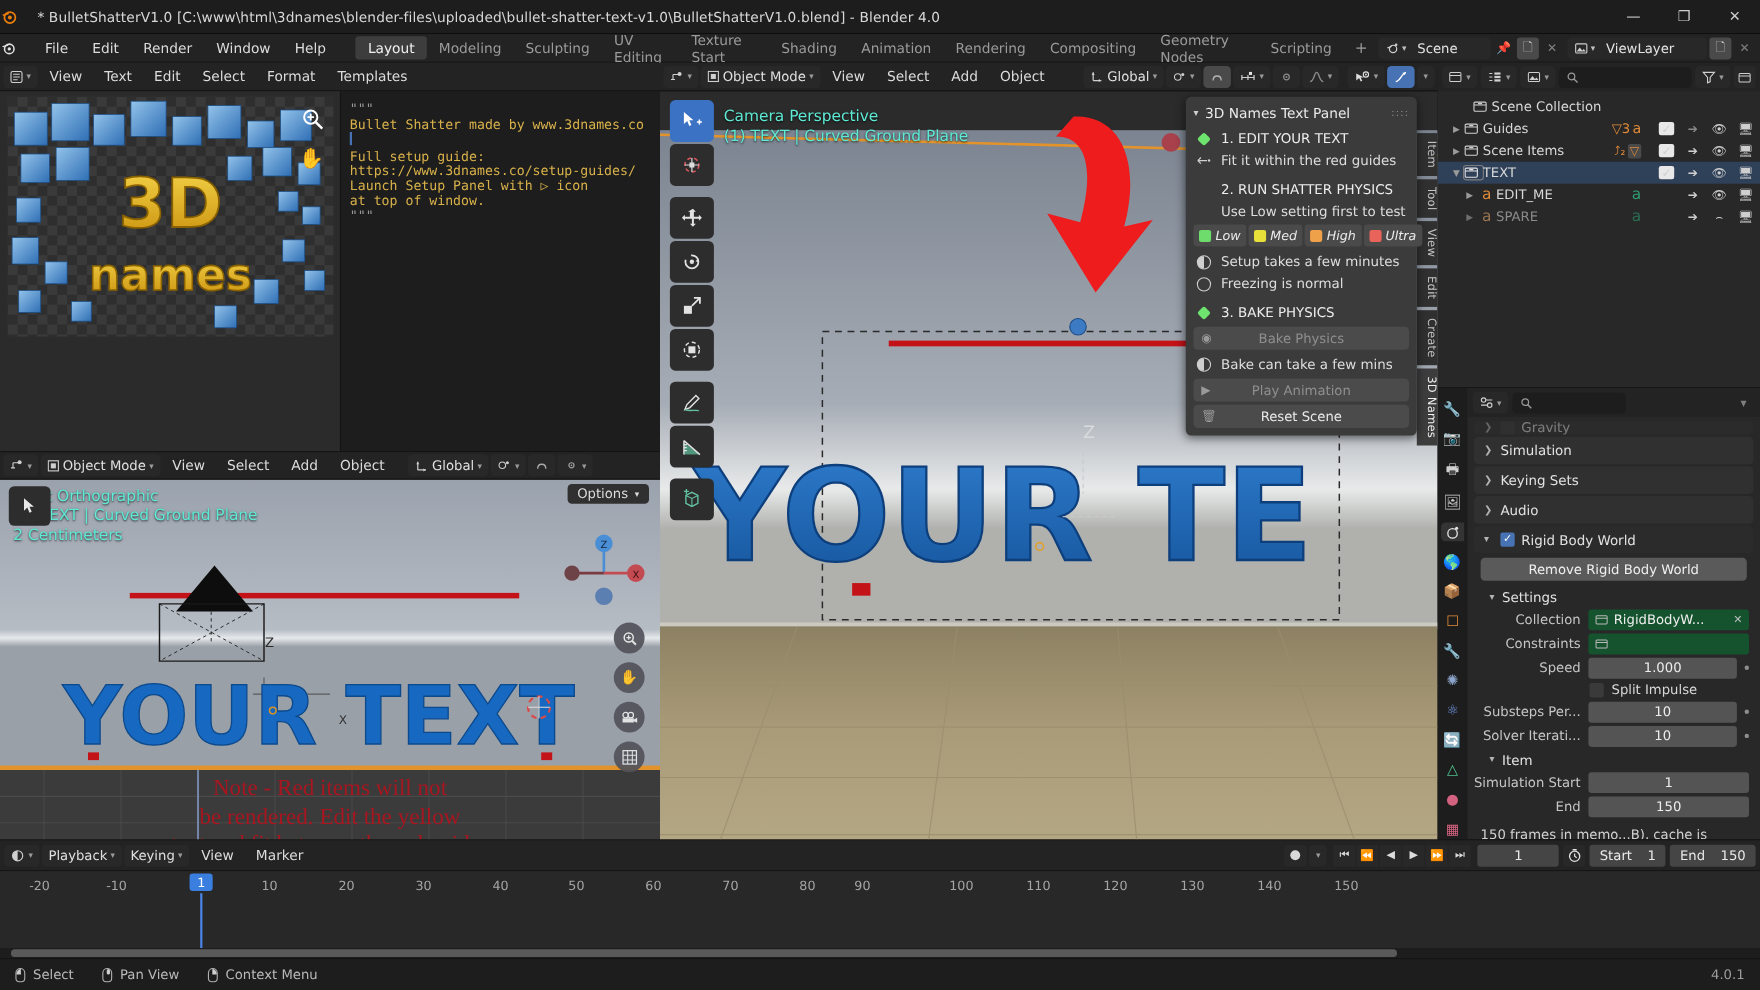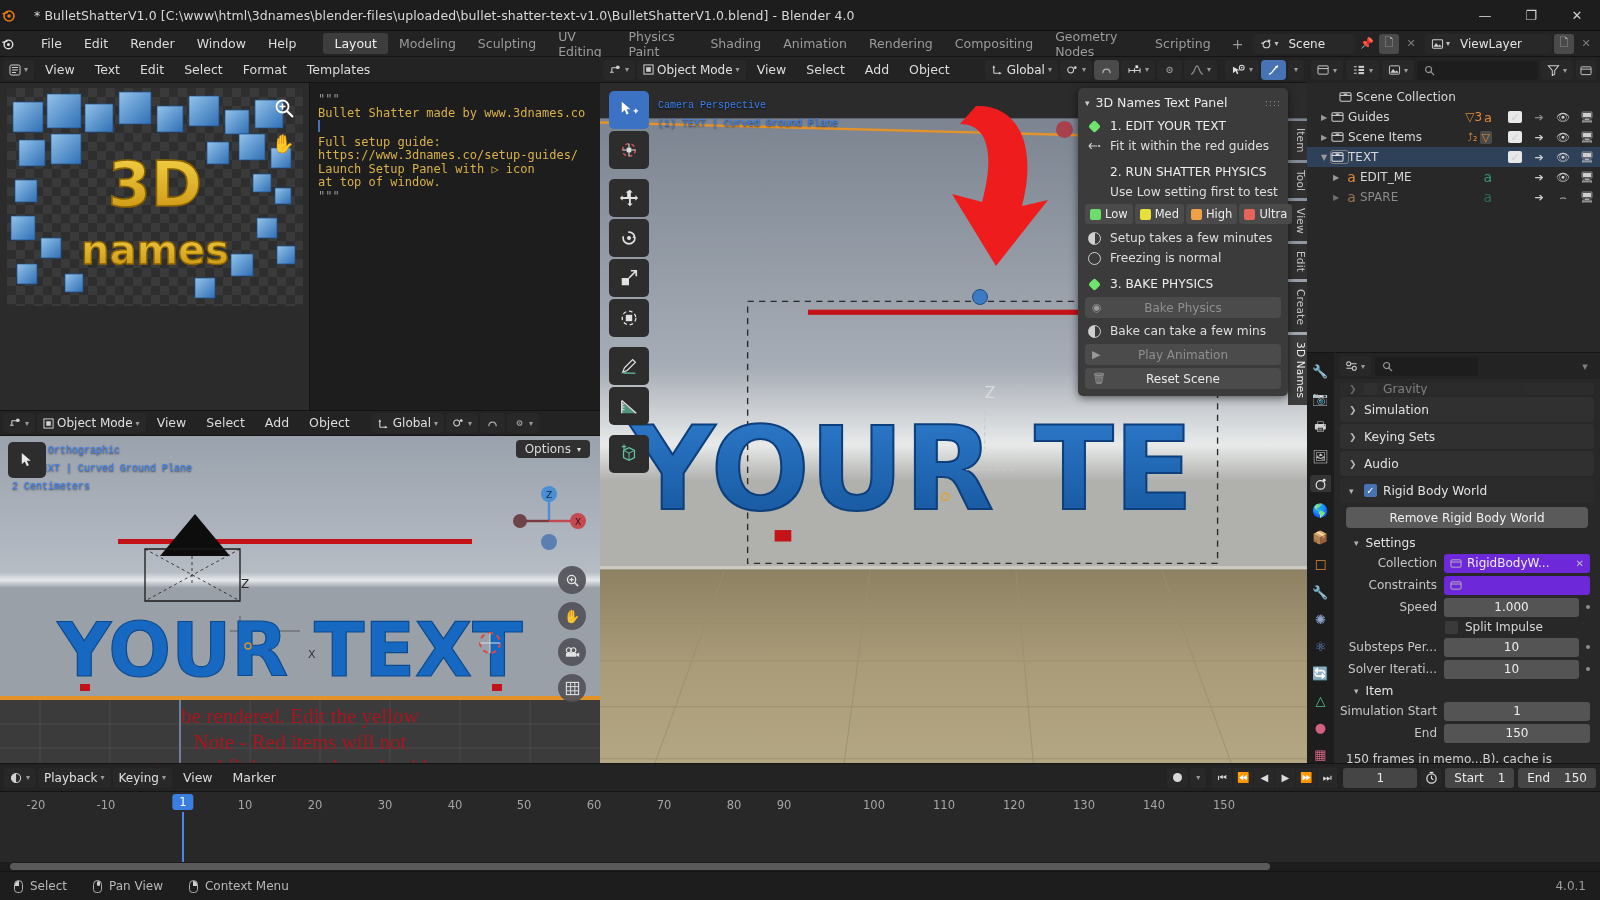--- a/index.html
+++ b/index.html
@@ -96,22 +96,22 @@
     position:relative; }
   .mouse-ic::after { content:""; position:absolute; top:0; left:0; width:3.5px; height:5px;
     background:#cfcfcf; border-radius:4px 0 0 0; }
   .mouse-ic.mid::after { left:2.7px; width:3.2px; border-radius:2px; }
   .mouse-ic.right::after { left:auto; right:0; border-radius:0 4px 0 0; }
   .version { margin-left:auto; color:#9d9d9d; }
 
   
   .vp-main { flex:1; position:relative; min-height:0; overflow:hidden; }
   .vp-canvas { position:absolute; inset:0; }
-  .vp-overlay-text { position:absolute; left:58px; top:14px; font-size:10px; color:#3b82f6;
-    line-height:18px; text-shadow:0 1px 2px rgba(0,0,0,.8);font-family:Liberation Mono, monospace; }
+  .vp-overlay-text { position:absolute; left:58px; top:14px; font-size:14px; color:#5eead4;
+    line-height:18px; text-shadow:0 1px 2px rgba(0,0,0,.8); }
   .tool-col { position:absolute; left:9px; top:8px; width:40px; display:flex; flex-direction:column; gap:2px; }
   .tool-btn { width:40px; height:38px; background:#2d2d2d; border-radius:5px; display:flex;
     align-items:center; justify-content:center; color:#d8d8d8; }
   .tool-btn.active { background:#3b72c4; }
   .tool-gap { height:6px; }
   .gz { width:28px; height:28px; border-radius:50%; background:#52525a; display:flex;
     align-items:center; justify-content:center; color:#e4e4e4; font-size:13px; opacity:.92; }
   .options-btn { position:absolute; right:10px; top:4px; background:#303030; border-radius:4px;
     padding:2px 9px; font-size:12px; color:#dcdcdc; display:flex; gap:6px; align-items:center; }
 
@@ -128,21 +128,21 @@
     color:#eaeaea; }
   .np-grip { margin-left:auto; color:#8f8f8f; font-size:9px; letter-spacing:1px; }
   .np-row { display:flex; align-items:center; gap:8px; padding:3px 9px; font-size:12.2px; color:#dedede; }
   .np-row.head { color:#ededed; }
   .np-ic { width:15px; display:flex; align-items:center; justify-content:center; flex:0 0 15px; }
   .diamond { width:9px; height:9px; background:#6ee36e; transform:rotate(45deg); border-radius:2px; }
   .clock { width:13px; height:13px; border-radius:50%; border:1.6px solid #cfcfcf; position:relative; }
   .clock.half { background:linear-gradient(90deg,#cfcfcf 50%, transparent 50%); }
   .np-quality { display:flex; gap:2px; padding:2px 7px 4px; }
   .qbtn { flex:1; display:flex; align-items:center; gap:4px; background:#4a4a4a; border-radius:3px;
-    padding:3px 5px; font-size:11.5px; color:#ececec; }
+    padding:3px 5px; font-size:11.5px; color:#ececec;font-style:italic; }
   .swatch { width:11px; height:11px; border-radius:2px; flex:0 0 11px; }
   .np-btn { margin:3px 7px; background:#4b4b4b; border-radius:4px; height:21px; display:flex;
     align-items:center; justify-content:center; font-size:12px; color:#e9e9e9; position:relative; }
   .np-btn.disabled { color:#8f8f8f; }
   .np-btn .lic { position:absolute; left:7px; font-size:11px; color:#9a9a9a; }
   .np-spacer { height:6px; }
 
   
   .outliner { height:296px; display:flex; flex-direction:column; background:#282828;
     border-bottom:1px solid #141414; flex:0 0 296px; }
@@ -179,21 +179,21 @@
     font-size:10px; display:flex; align-items:center; justify-content:center; }
   .chkoff { width:13px; height:13px; background:#3a3a3a; border-radius:2px; }
   .pbtn { margin:4px 12px; background:#5a5a5a; height:21px; border-radius:4px; display:flex;
     align-items:center; justify-content:center; font-size:12px; color:#f0f0f0; }
   .psub { display:flex; align-items:center; gap:7px; padding:4px 0 2px 20px; font-size:12.2px; color:#e2e2e2; }
   .prow { display:flex; align-items:center; gap:7px; padding:1.5px 10px 1.5px 0; }
   .plabel { width:103px; text-align:right; font-size:12px; color:#c6c6c6; white-space:nowrap;
     overflow:hidden; text-overflow:ellipsis; }
   .pfield { flex:1; height:19px; background:#545454; border-radius:3px; display:flex;
     align-items:center; justify-content:center; font-size:12px; color:#eeeeee; position:relative; }
-  .pfield.dark { background:#6d28d9; justify-content:flex-start; padding:0 6px; gap:5px; }
+  .pfield.dark { background:#14532d; justify-content:flex-start; padding:0 6px; gap:5px; }
   .pfield .xclose { position:absolute; right:6px; color:#bdbdbd; font-size:10px; }
   .dot { width:4px; height:4px; border-radius:50%; background:#8d8d8d; flex:0 0 4px; }
   .pnote { padding:8px 12px 4px; font-size:12px; color:#d2d2d2; }
   .pcheckrow { display:flex; align-items:center; gap:7px; padding:2px 0 2px 111px; font-size:12px; color:#d8d8d8; }
   svg { display:block; }
 </style>
 </head>
 <body>
 
 <div class="app">
@@ -227,21 +227,21 @@
       <div>Edit</div>
       <div>Render</div>
       <div>Window</div>
       <div>Help</div>
     </div>
     <div class="wsbar">
       <div class="ws active">Layout</div>
       <div class="ws">Modeling</div>
       <div class="ws">Sculpting</div>
       <div class="ws">UV Editing</div>
-      <div class="ws">Physics Paint</div>
+      <div class="ws">Texture Start</div>
       <div class="ws">Shading</div>
       <div class="ws">Animation</div>
       <div class="ws">Rendering</div>
       <div class="ws">Compositing</div>
       <div class="ws">Geometry Nodes</div>
       <div class="ws">Scripting</div>
       <div class="ws-plus">+</div>
     </div>
     <div class="scene-block">
       <div class="id-box">
@@ -503,22 +503,22 @@
           <div class="gz">
             <svg width="15" height="15" viewBox="0 0 16 16">
                 <rect x="1.5" y="1.5" width="13" height="13" fill="none" stroke="#e8e8e8" stroke-width="1.2"></rect>
                 <path d="M1.5 6h13M1.5 10.5h13M6 1.5v13M10.5 1.5v13" stroke="#e8e8e8" stroke-width="1"></path>
               </svg>
           </div>
         </div>
 
         <div style="position:absolute;left:0;right:0;top:268px;text-align:center;color:#a81620;
                     font-family:'Liberation Serif',serif;font-size:21px;line-height:25.5px">
+          <div>Note - Red items will not</div>
           <div>be rendered. Edit the yellow</div>
-          <div>Note - Red items will not</div>
           <div>text and fit between the red guides</div>
 
         </div>
       </div>
     </div>
 
     <div class="midcol">
       <div class="ed-header">
         <div class="dd">
           <svg width="13" height="12" viewBox="0 0 14 13">

